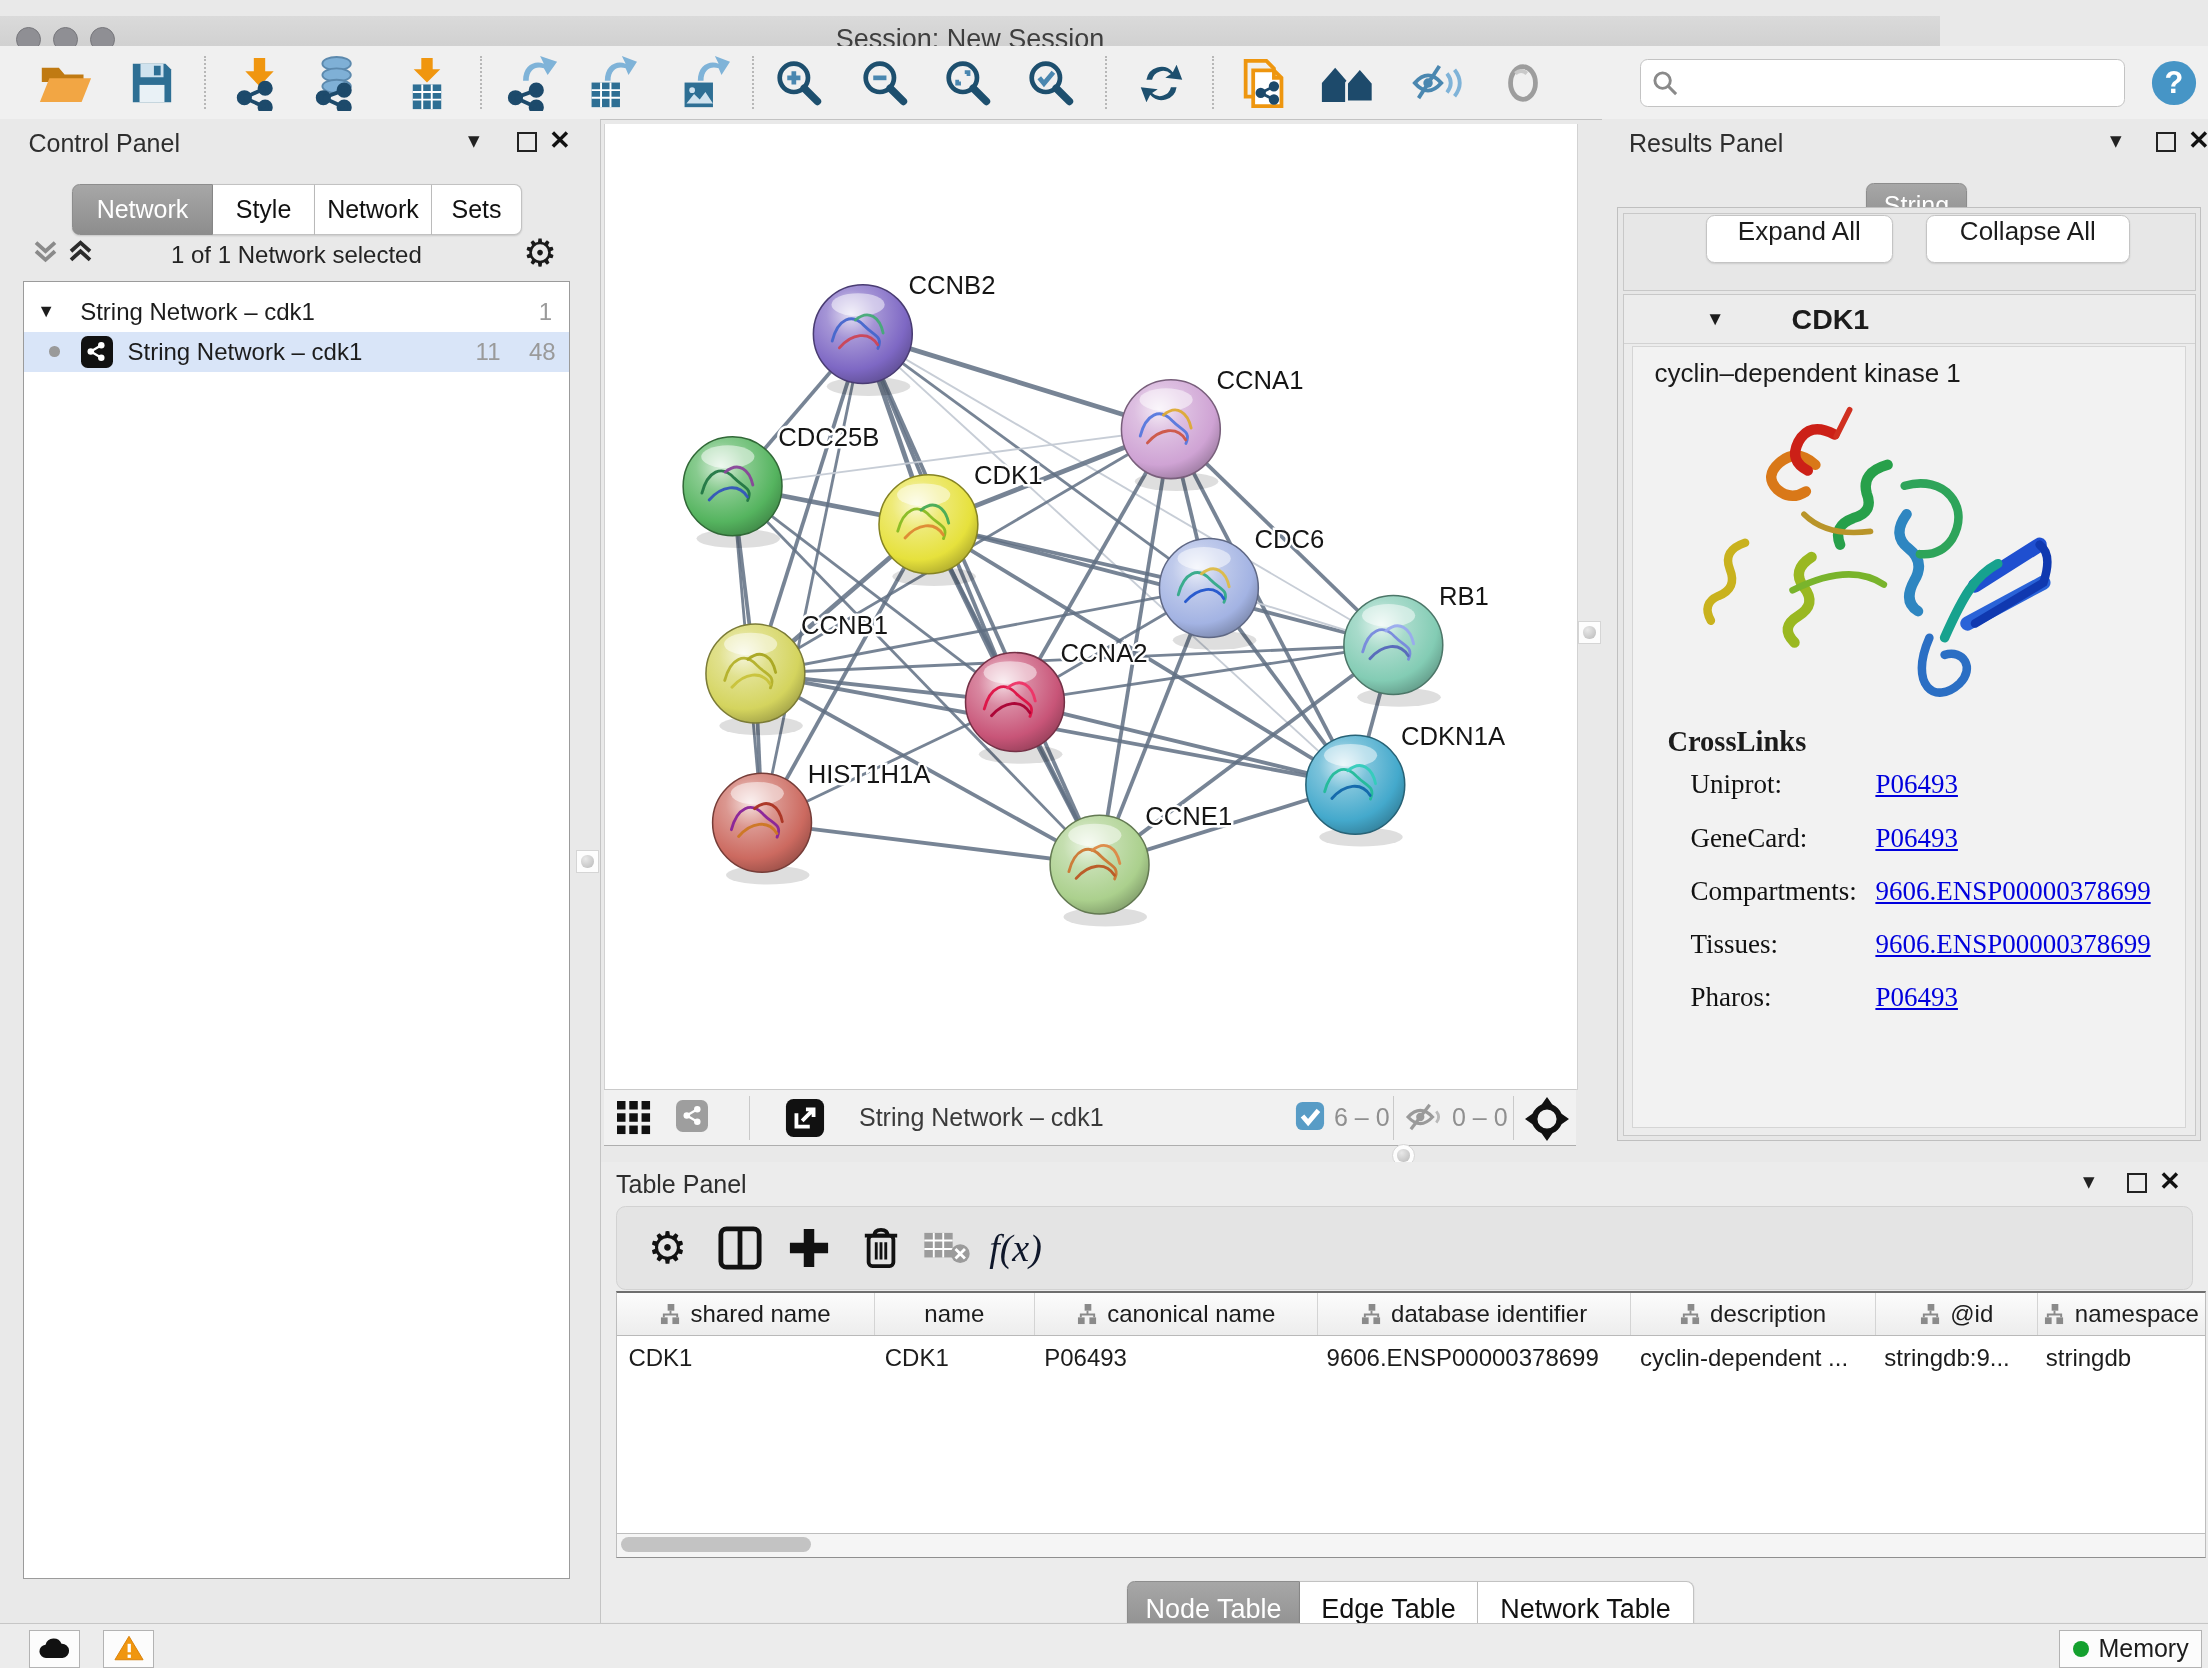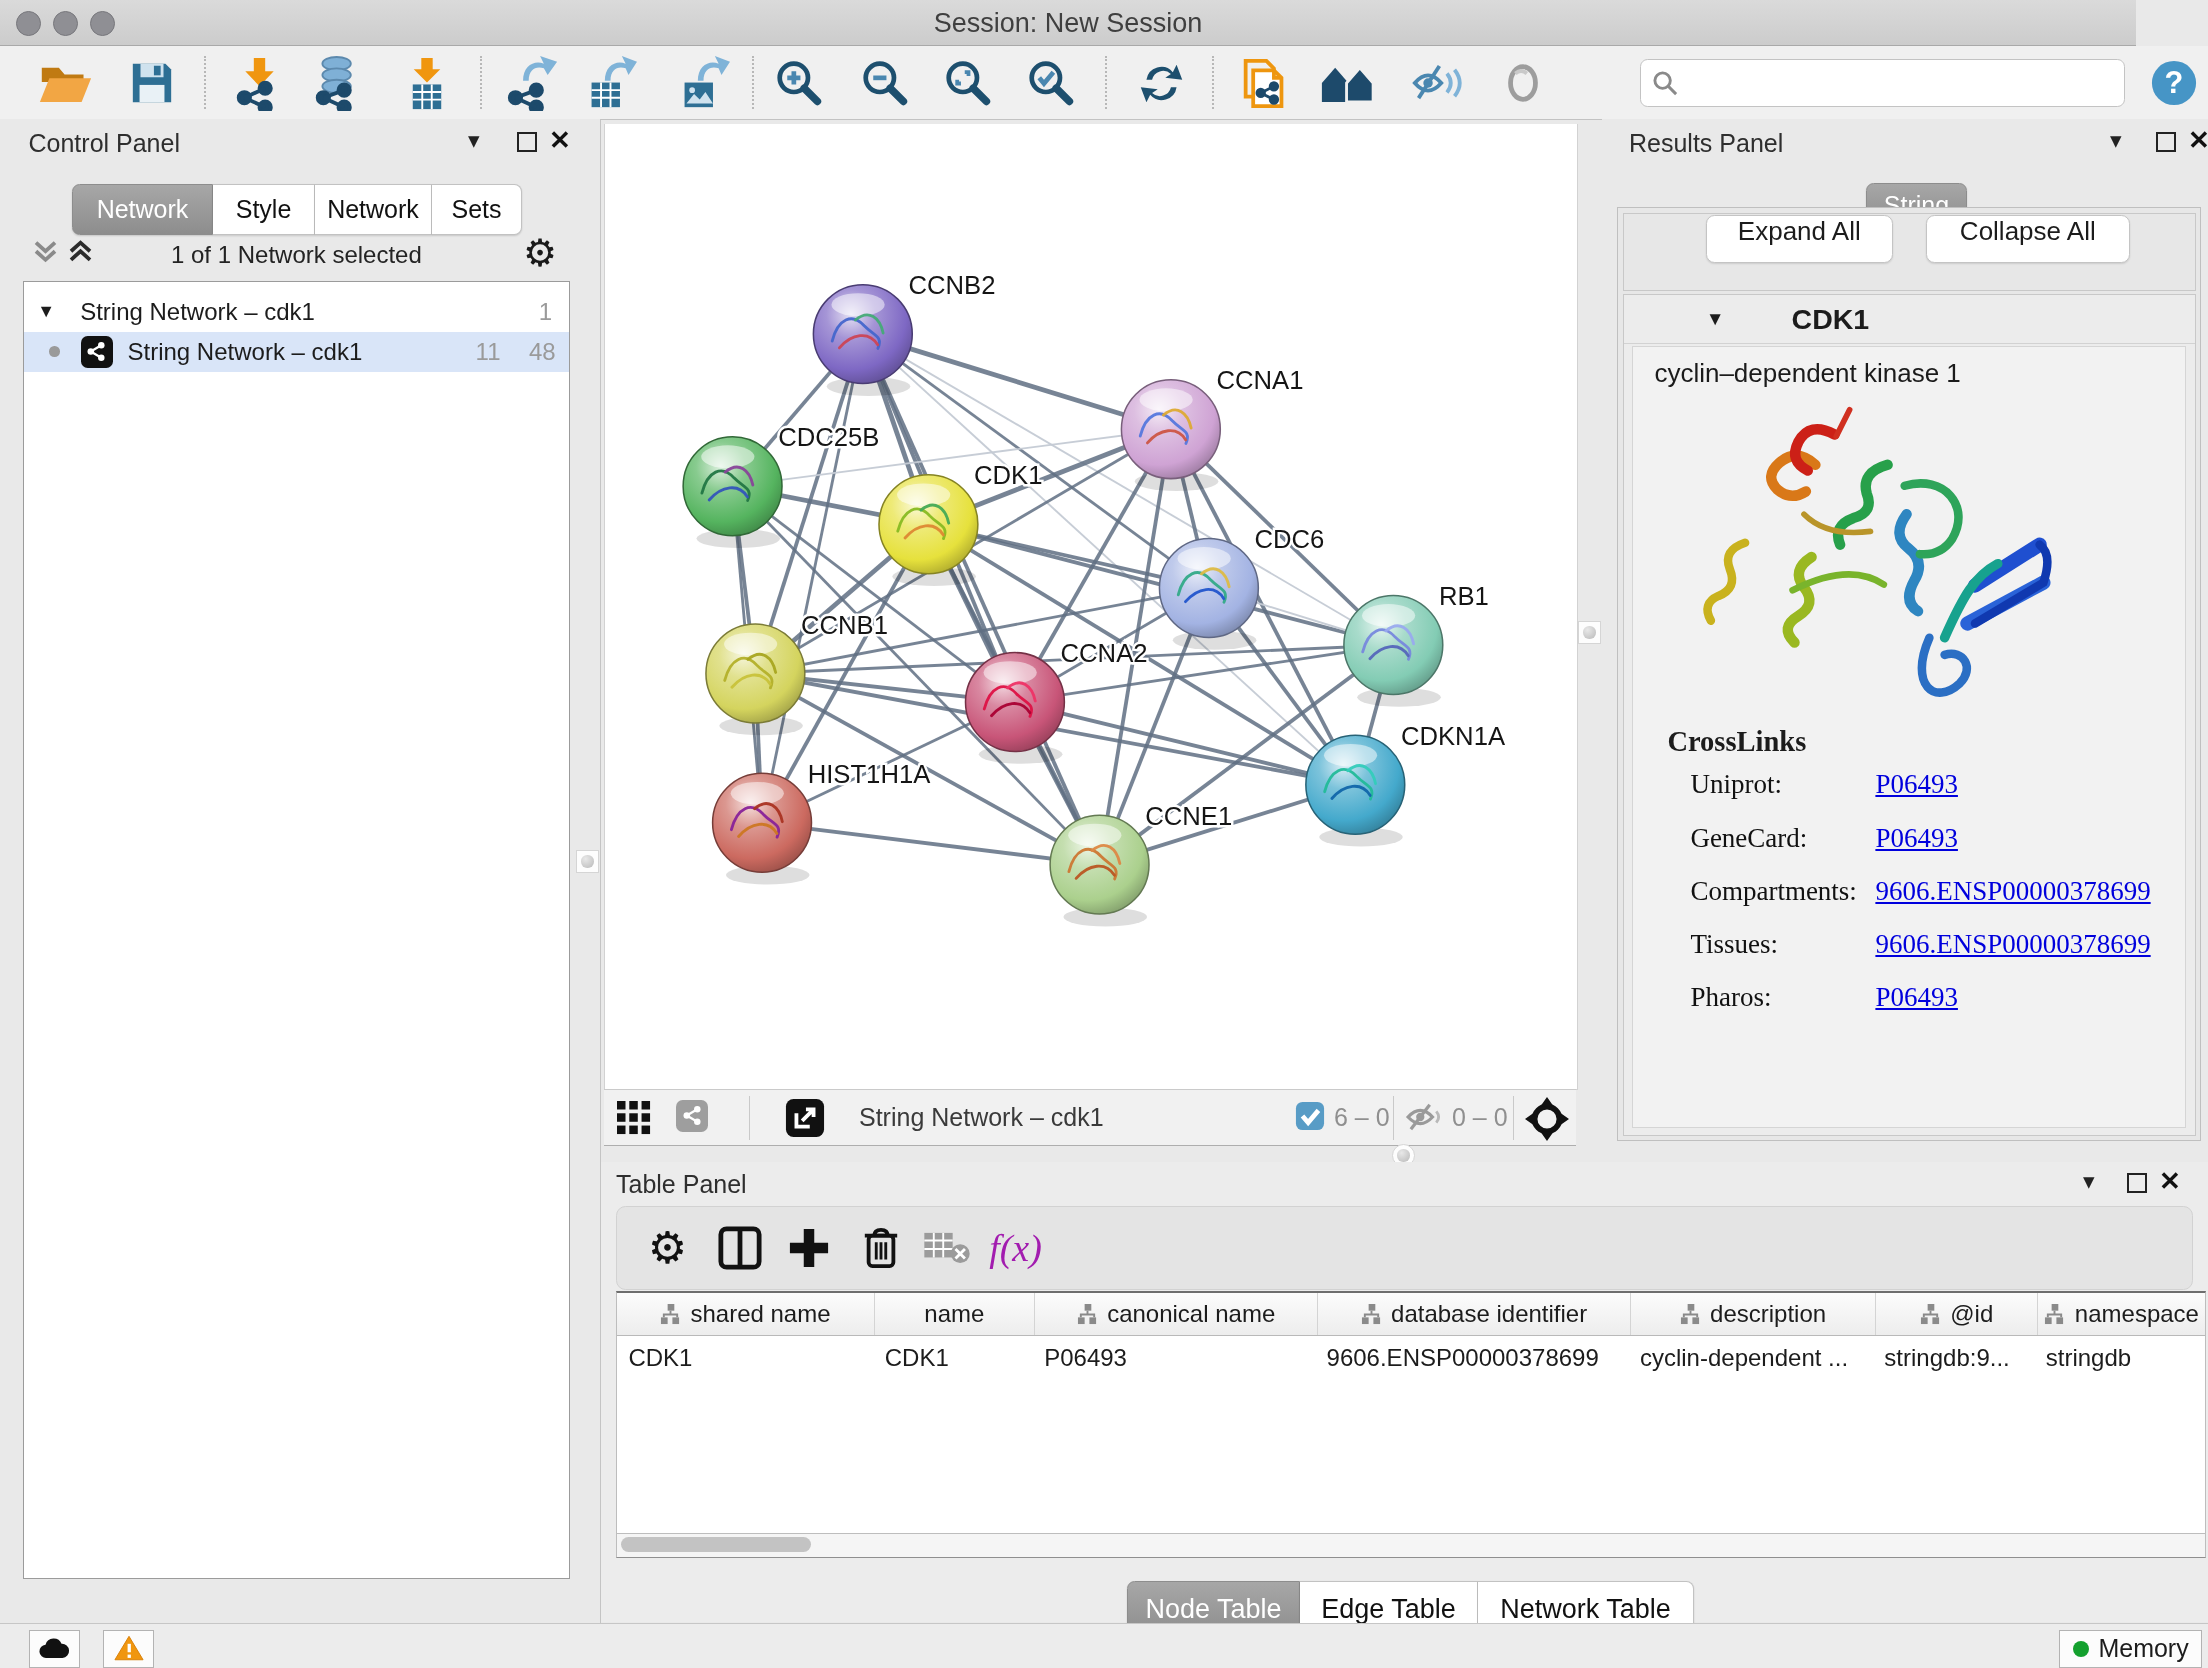--- a/index.html
+++ b/index.html
@@ -1,22 +1,22 @@
 <!DOCTYPE html>
 <html style="font-size:15px"><head>
 <meta charset="utf-8">
 <style>
   html,body{margin:0;padding:0;background:#9a9a9a;}
   #app{position:relative;width:2208px;height:1668px;background:#e9e9e9;overflow:hidden;
        font-family:"Liberation Sans",sans-serif;color:#1c1c1c;}
   .abs{position:absolute;}
 
   
-  #titlebar{left:0;top:0;width:2136px;height:45px;
-    background:linear-gradient(#dadada,#cccccc);border-bottom:1px solid #a9a9a9;}
+  #titlebar{left:0;top:16px;width:1916px;height:45px;
+    background:linear-gradient(#dadada,#cccccc);border-bottom:1px solid #a9a9a9;padding-left:24px;}
   .tl{position:absolute;top:10.5px;width:23px;height:23px;border-radius:50%;
       background:#8f8f94;border:1px solid #77777c;}
   #win-title{position:absolute;left:0;right:0;top:7.6px;text-align:center;
       font-size:27px;color:#3f3f3f;}
 
   
   #toolbar{left:0;top:46px;width:2208px;height:73px;background:#f0f0f0;
       border-bottom:1px solid #c2c2c2;}
   .tbtn{position:absolute;top:7.6px;width:63px;height:59px;display:flex;
       align-items:center;justify-content:center;}
@@ -89,21 +89,21 @@
   #xl-title{position:absolute;left:34px;top:379px;font-size:28.5px;font-weight:bold;}
   .xrow{position:absolute;left:57px;width:485px;height:44px;font-size:27px;display:flex;}
   .xrow .xlabel{width:185px;color:#111;}
   .xrow a{color:#0000dd;text-decoration:underline;}
 
   
   #table-panel{left:601px;top:1162px;width:1607px;height:460px;background:#ececec;}
   #tp-toolbar{position:absolute;left:15px;top:44px;width:1575px;height:82px;
       background:#e4e4e4;border:1px solid #d2d2d2;border-radius:9.5px;}
   .tp-icon{position:absolute;top:13.3px;width:55px;height:55px;display:flex;align-items:center;justify-content:center;}
-  .fx{font-family:"Liberation Serif",serif;font-style:italic;font-size:38px;color:#a21caf;}
+  .fx{font-family:"Liberation Serif",serif;font-style:italic;font-size:38px;color:#0f172a;}
   #tp-table{position:absolute;left:15px;top:129px;width:1588px;height:242px;background:#ffffff;
       border-top:2.9px solid #6e6e6e;border-left:1px solid #bdbdbd;border-right:1px solid #bdbdbd;}
   #tp-header{display:flex;height:42px;background:linear-gradient(#fcfcfc,#ededed);
       border-bottom:1px solid #b9b9b9;}
   .th{display:flex;align-items:center;justify-content:center;gap:9.5px;font-size:24px;
       border-right:1px solid #d4d4d4;overflow:hidden;white-space:nowrap;}
   #tp-row{display:flex;height:44px;align-items:center;font-size:24px;}
   .td{padding-left:11.4px;overflow:hidden;white-space:nowrap;}
   #tp-hscroll{position:absolute;left:15px;top:371px;width:1588px;height:23px;background:#f5f5f5;
       border:1px solid #bdbdbd;border-bottom:1.9px solid #8f8f8f;}

